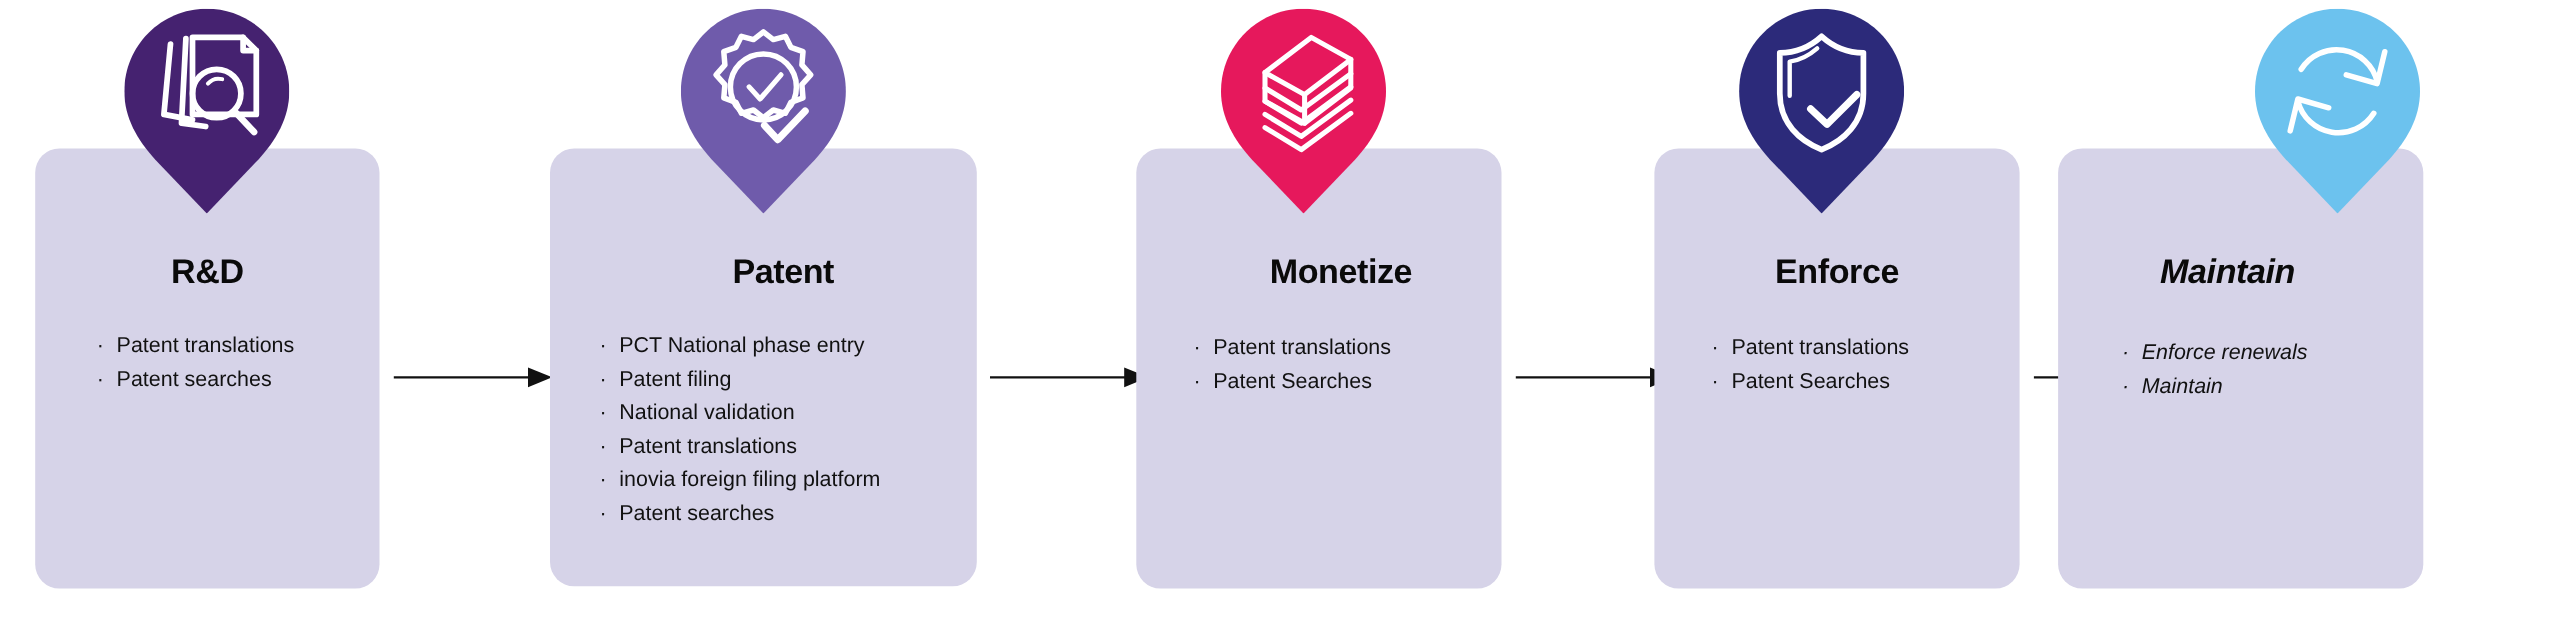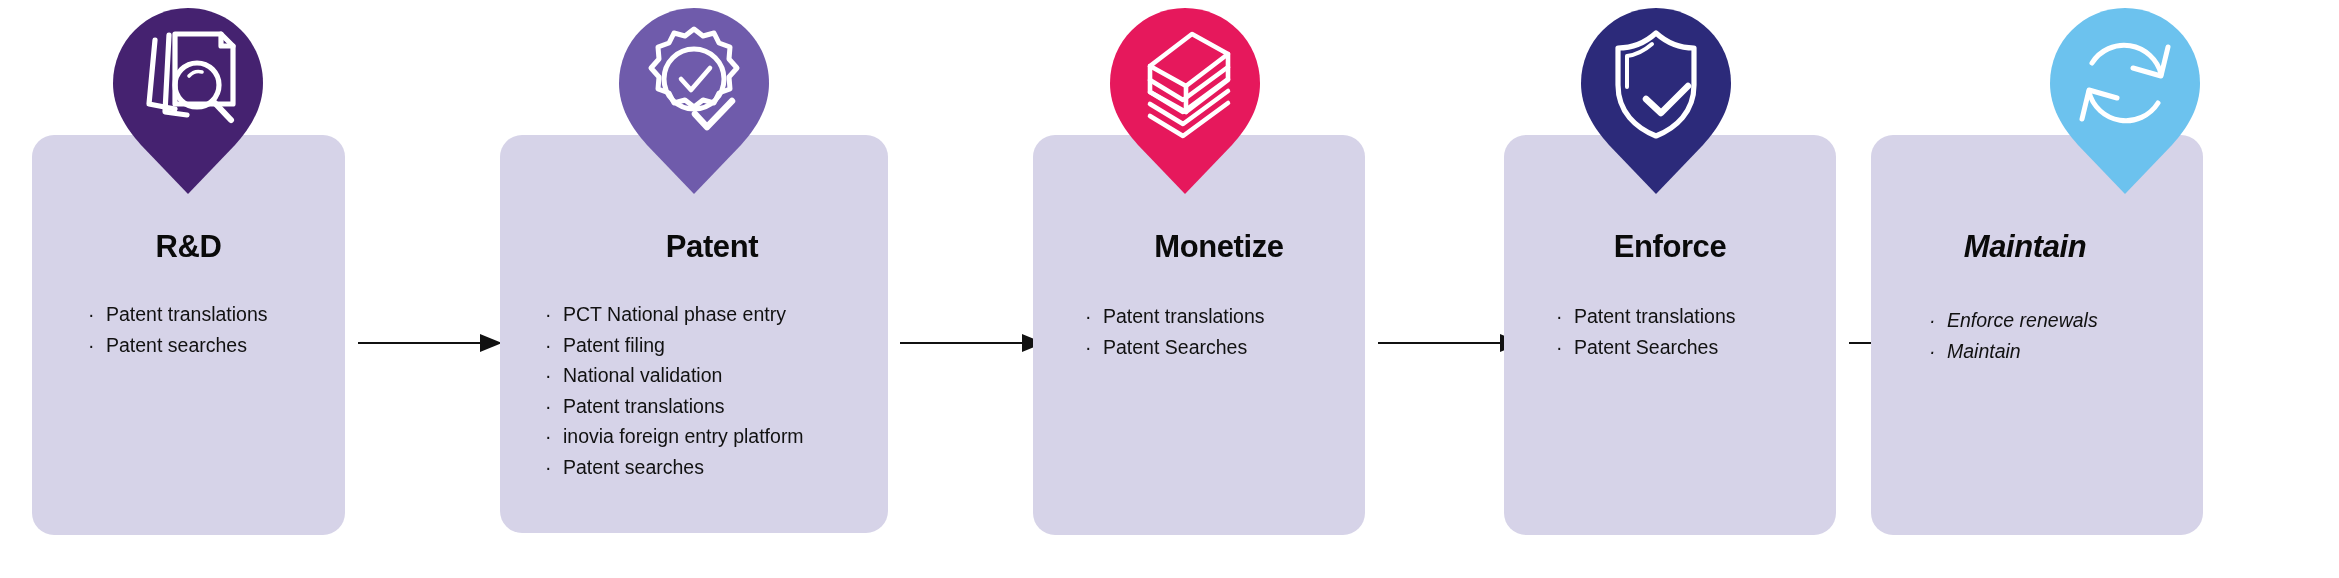--- a/index.html
+++ b/index.html
@@ -117,21 +117,21 @@
   </div>
 
   <div class="stage" style="left:500px; top:135px; width:424px; height:398px;">
     <div class="card" style="top:0; width:388px; height:398px;"></div>
     <div class="card-title" style="top:96px;">Patent</div>
     <ul class="bullets" style="left:45px; top:164px;">
       <li><span class="dot">·</span><span>PCT National phase entry</span></li>
       <li><span class="dot">·</span><span>Patent filing</span></li>
       <li><span class="dot">·</span><span>National validation</span></li>
       <li><span class="dot">·</span><span>Patent translations</span></li>
-      <li><span class="dot">·</span><span>inovia foreign entry platform</span></li>
+      <li><span class="dot">·</span><span>inovia foreign filing platform</span></li>
       <li><span class="dot">·</span><span>Patent searches</span></li>
     </ul>
   </div>
 
   <div class="pin" style="left:619px; top:8px;">
     <svg viewBox="0 0 150 186">
       <path d="M75 0C33.6 0 0 33.6 0 75c0 24.2 12.1 44.6 28 61.9L75 186l47-49.1C137.9 119.6 150 99.2 150 75 150 33.6 116.4 0 75 0z" fill="#6f5bab"></path>
       <g fill="none" stroke="#ffffff" stroke-width="5" stroke-linecap="round" stroke-linejoin="round">
         <path d="M75 21 l9 7 l11 -3 l5 10 l11 4 l-1 12 l8 9 l-8 9 l1 12 l-11 4 l-5 10 l-11 -3 l-9 7 l-9 -7 l-11 3 l-5 -10 l-11 -4 l1 -12 l-8 -9 l8 -9 l-1 -12 l11 -4 l5 -10 l11 3 z"></path>
         <circle cx="75" cy="71" r="30"></circle>

